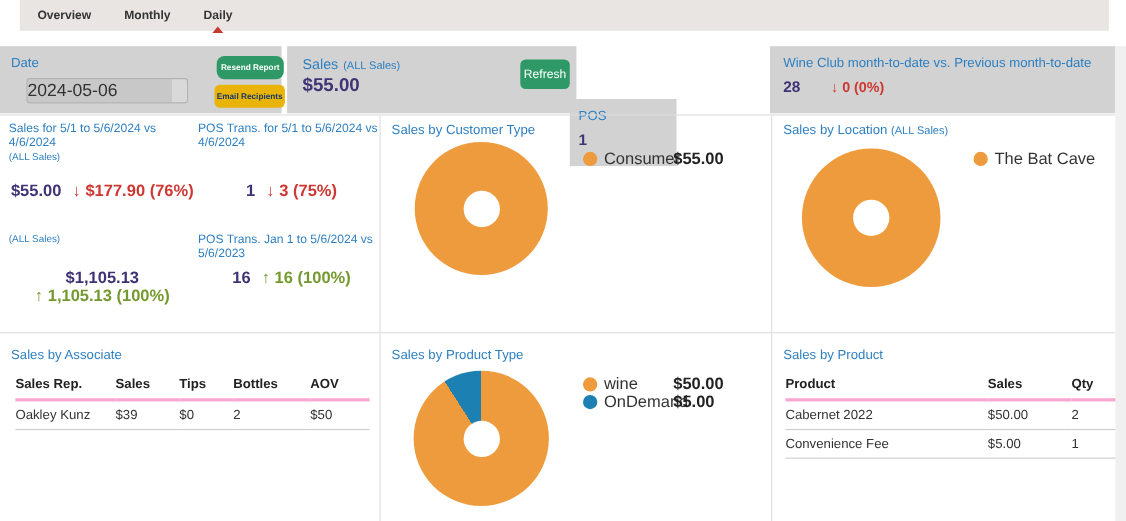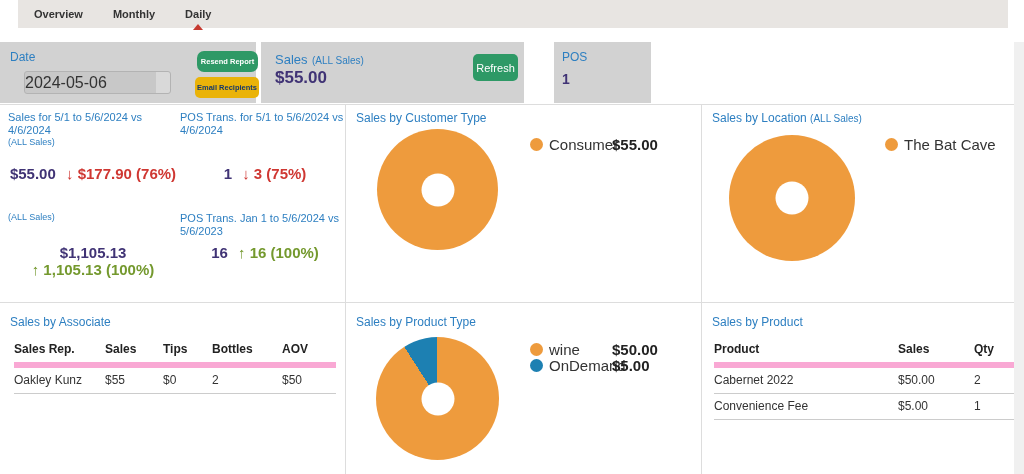--- a/index.html
+++ b/index.html
@@ -12,21 +12,21 @@
             background:#e8e5e2; display:flex; align-items:center; gap:30px; padding-left:16px; }
   .tab { position:relative; font-size:11px; font-weight:bold; color:#333; cursor:pointer; }
   .tab-tri { position:absolute; left:50%; bottom:-10px; transform:translateX(-50%);
              width:0; height:0; border-left:5px solid transparent; border-right:5px solid transparent;
              border-bottom:6px solid #c63a30; }
 
   
   .p { position:absolute; top:42px; height:61px; background:#d2d2d2; }
   #p-date  { left:0;     width:256px; }
   #p-sales { left:261px; width:263px; }
-  #p-pos   { left:554px; width:97px; }
+  #p-pos   { left:518px; width:97px;margin-top:48px; }
   #p-wine  { left:700px; width:314px; }
   .blab { color:#2d7fc1; font-size:12px; }
   .blab-sub { color:#2d7fc1; font-size:10px; }
   .date-label { position:absolute; left:10px; top:8px; }
   .date-input { position:absolute; left:24px; top:29px; width:147px; height:23px;
                 background:linear-gradient(to right,#c8c8c8 0 131px,#d9d9d9 131px);
                 border:1px solid #b3b3b3; border-radius:3px; font-size:16px; color:#333;
                 padding-left:0; font-family:inherit; }
   .btn { border:none; cursor:pointer; font-family:inherit; font-weight:bold; }
   .btn-resend { position:absolute; left:197px; top:9px;  width:61px; height:21px;
@@ -75,21 +75,21 @@
   #legend-customer { left:530px; top:136px; }
   #legend-location { left:885px; top:136px; }
   #legend-product  { left:530px; top:341px; }
   .lrow { display:flex; align-items:center; height:16px; }
   .ldot { width:13px; height:13px; border-radius:50%; flex:none; }
   .llab { margin-left:6px; width:63px; }
   .lval { font-weight:bold; color:#222; }
 
   
   table { border-collapse:collapse; font-size:12px; color:#333; }
-  th { text-align:left; font-weight:bold; color:#222; padding:4px 0 6px; border-bottom:6px solid #f9a8d4; }
+  th { text-align:left; font-weight:bold; color:#222; padding:4px 0 6px; border-bottom:3px solid #f9a8d4; }
   td { padding:5px 0 6px; border-bottom:1px solid #ccc; }
   #assoc-table { position:absolute; left:14px;  top:338px; width:322px; table-layout:fixed; }
   #prod-table  { position:absolute; left:714px; top:338px; width:300px; table-layout:fixed; }
 </style>
 </head>
 <body>
 
 <div class="app">
 
   <div class="tabbar">
@@ -115,20 +115,27 @@
     </div>
     <div class="sales-val">$55.00</div>
     <button class="btn btn-refresh">Refresh</button>
   </div>
 
   <div class="p" id="p-pos">
     <div class="blab pos-lab">POS</div>
     <div class="pos-val">1</div>
   </div>
 
+  <div class="p" id="p-wine">
+    <div class="blab wine-lab">Wine Club month-to-date vs. Previous month-to-date</div>
+    <div class="wine-row">
+      <span class="wine-val">28</span>
+      <span class="wine-delta">↓ 0 (0%)</span>
+    </div>
+  </div>
 
   <div class="hline" style="top:104px"></div>
   <div class="hline" style="top:302px"></div>
   <div class="vline" style="left:345px;top:105px;height:197px"></div>
   <div class="vline" style="left:701px;top:105px;height:197px"></div>
   <div class="vline" style="left:345px;top:303px;height:171px"></div>
   <div class="vline" style="left:701px;top:303px;height:171px"></div>
   <div class="gutter"></div>
 
   <div class="stat" id="stat-0">
@@ -197,21 +204,21 @@
         <th>Sales Rep.</th>
         <th>Sales</th>
         <th>Tips</th>
         <th>Bottles</th>
         <th>AOV</th>
       </tr>
     </thead>
     <tbody>
       <tr>
         <td>Oakley Kunz</td>
-        <td>$55</td>
+        <td>$39</td>
         <td>$0</td>
         <td>2</td>
         <td>$50</td>
       </tr>
     </tbody>
   </table>
 
   <div class="panel-title" style="left:356px;top:315px">Sales by Product Type</div>
   <div class="donut" id="donut-product" style="background: conic-gradient(rgb(238, 155, 61) 0%, rgb(238, 155, 61) 90.9%, rgb(29, 128, 178) 90.9%, rgb(29, 128, 178) 100%);"></div>
   <div class="legend" id="legend-product">

